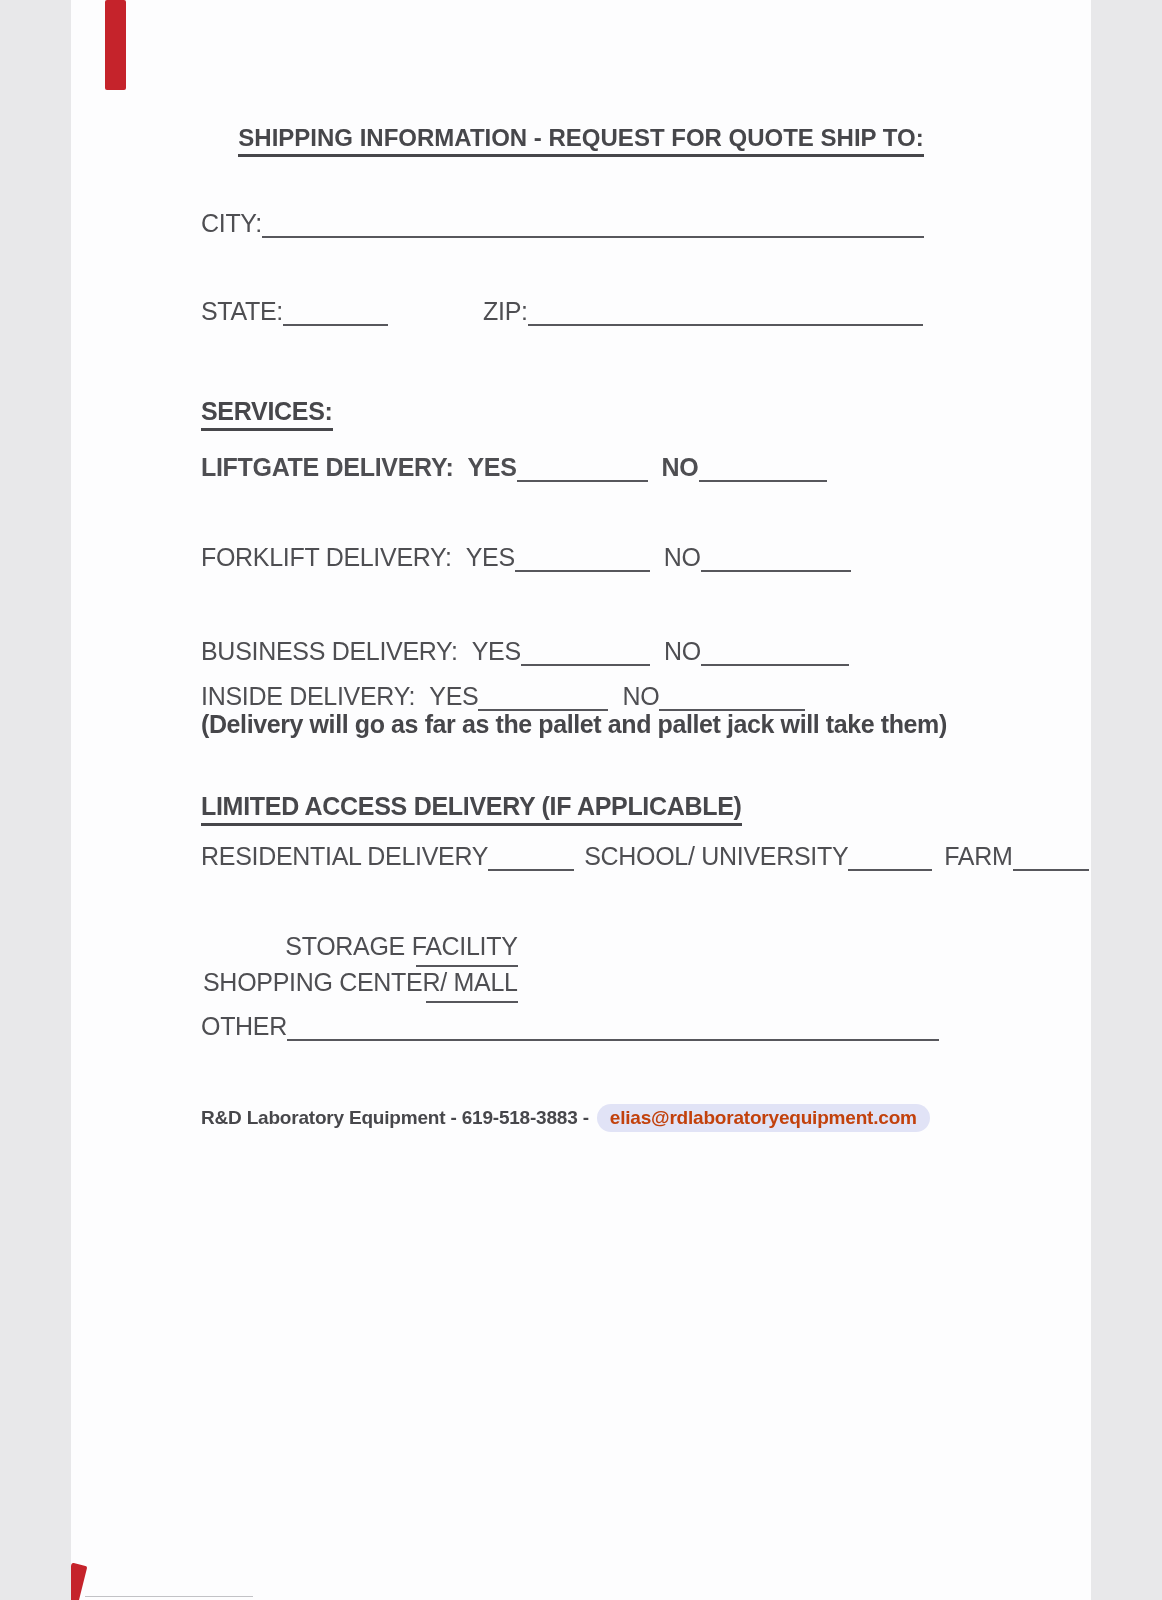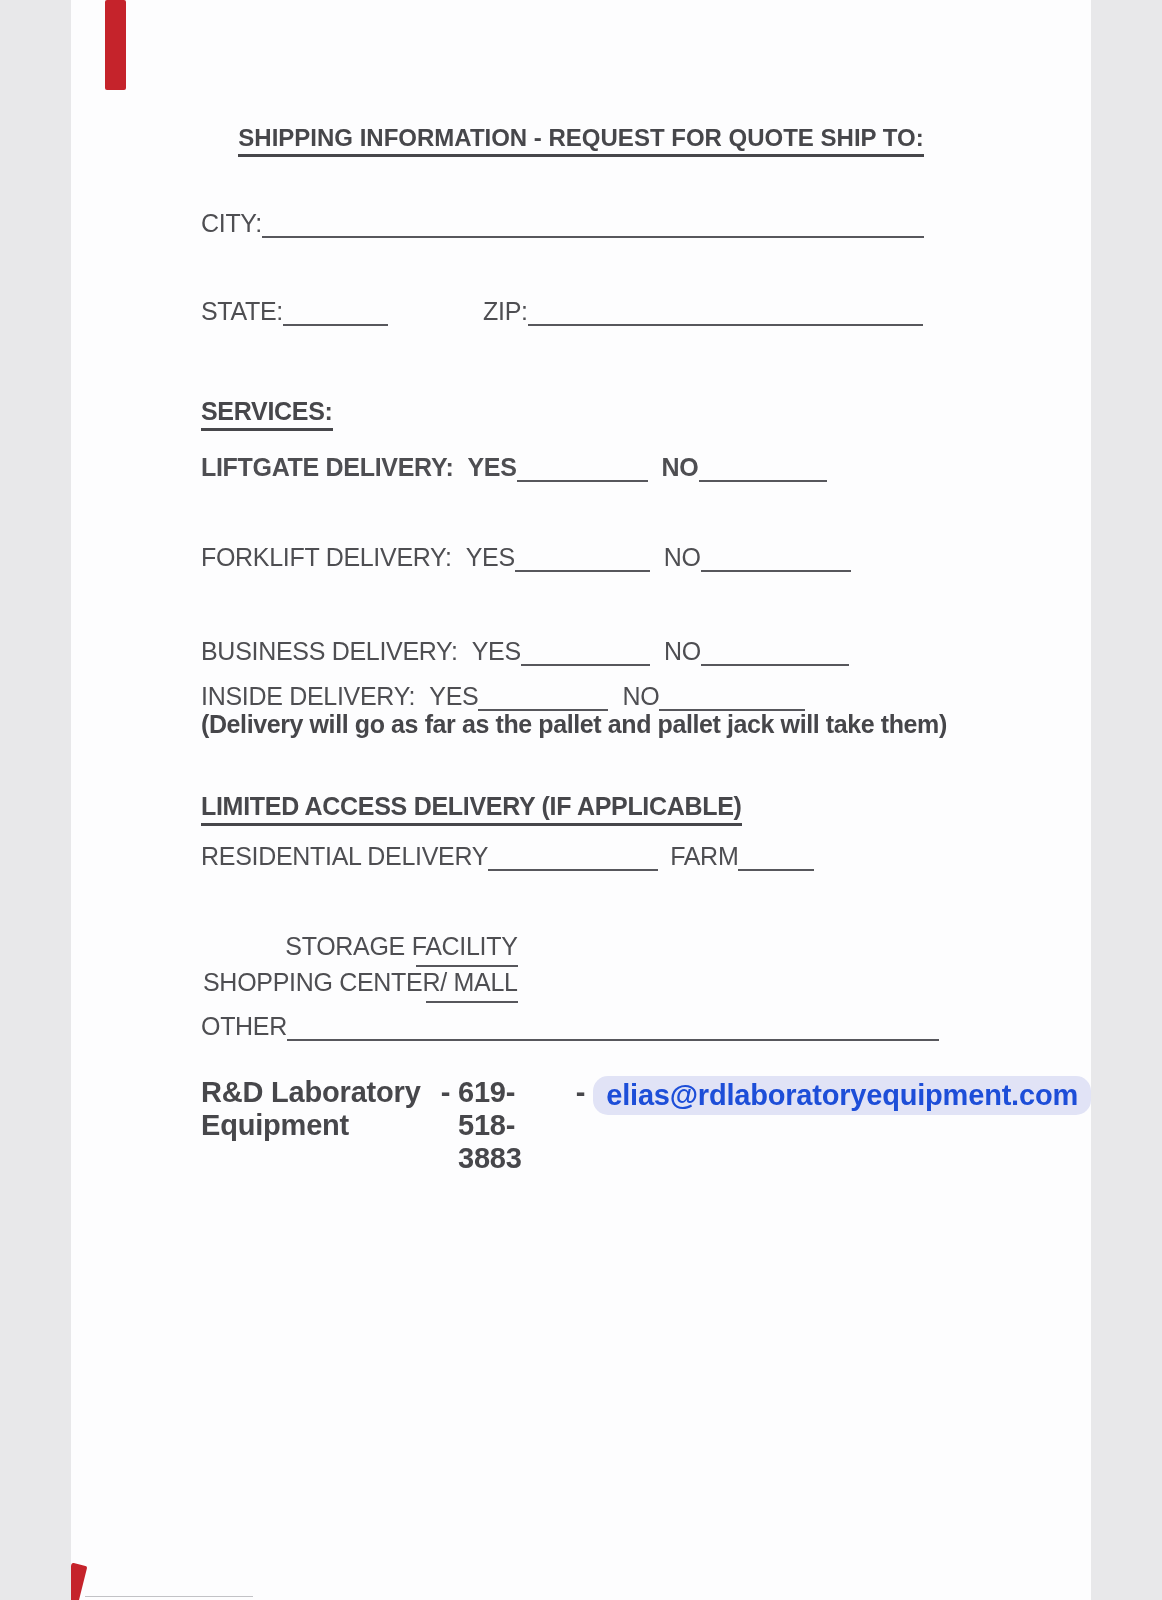--- a/index.html
+++ b/index.html
@@ -49,34 +49,34 @@
     left: 130px;
     top: 710px;
     font-size: 25px;
     font-weight: bold;
     color: #46464a;
     letter-spacing: -0.4px;
   }
   .footer-row {
     position: absolute;
     left: 130px;
-    top: 1076px;
-    font-size: 29px;
+    top: 1104px;
+    font-size: 19px;
     font-weight: bold;
     color: #47474b;
     display: flex;
-    align-items: flex-start;
+    align-items: center;
     letter-spacing: -0.2px;
   }
   .email-pill {
     background: #e1e3f6;
     border-radius: 15px;
     padding: 3px 13px;
     margin-left: 8px;
-    color: #1d4ed8;
+    color: #c2410c;
   }
   .red-mark { position: absolute; background: #c5232b; }
   .scan-line { position: absolute; background: #c2c2c6; }
   .sp { width: 14px; display:inline-block; }
 </style>
 </head>
 <body>
 
 <div class="page">
 
@@ -138,20 +138,21 @@
 
   <div class="note">(Delivery will go as far as the pallet and pallet jack will take them)</div>
 
   <div class="row" style="top:791px;">
     <span class="headline">LIMITED ACCESS DELIVERY (IF APPLICABLE)</span>
   </div>
 
   <div class="row" style="top:841px;">
     <span>RESIDENTIAL DELIVERY</span>
     <span class="blank" style="width:86px;"></span>
+    <span style="margin-left:10px;">SCHOOL/ UNIVERSITY</span>
     <span class="blank" style="width:84px;"></span>
     <span style="margin-left:12px;">FARM</span>
     <span class="blank" style="width:76px;"></span>
   </div>
 
   <div class="row" style="top:931px;flex-direction:column;">
     <span>STORAGE FACILITY</span>
     <span class="blank" style="width:102px;"></span>
     <span style="margin-left:2px;">SHOPPING CENTER/ MALL</span>
     <span class="blank" style="width:92px;"></span>

